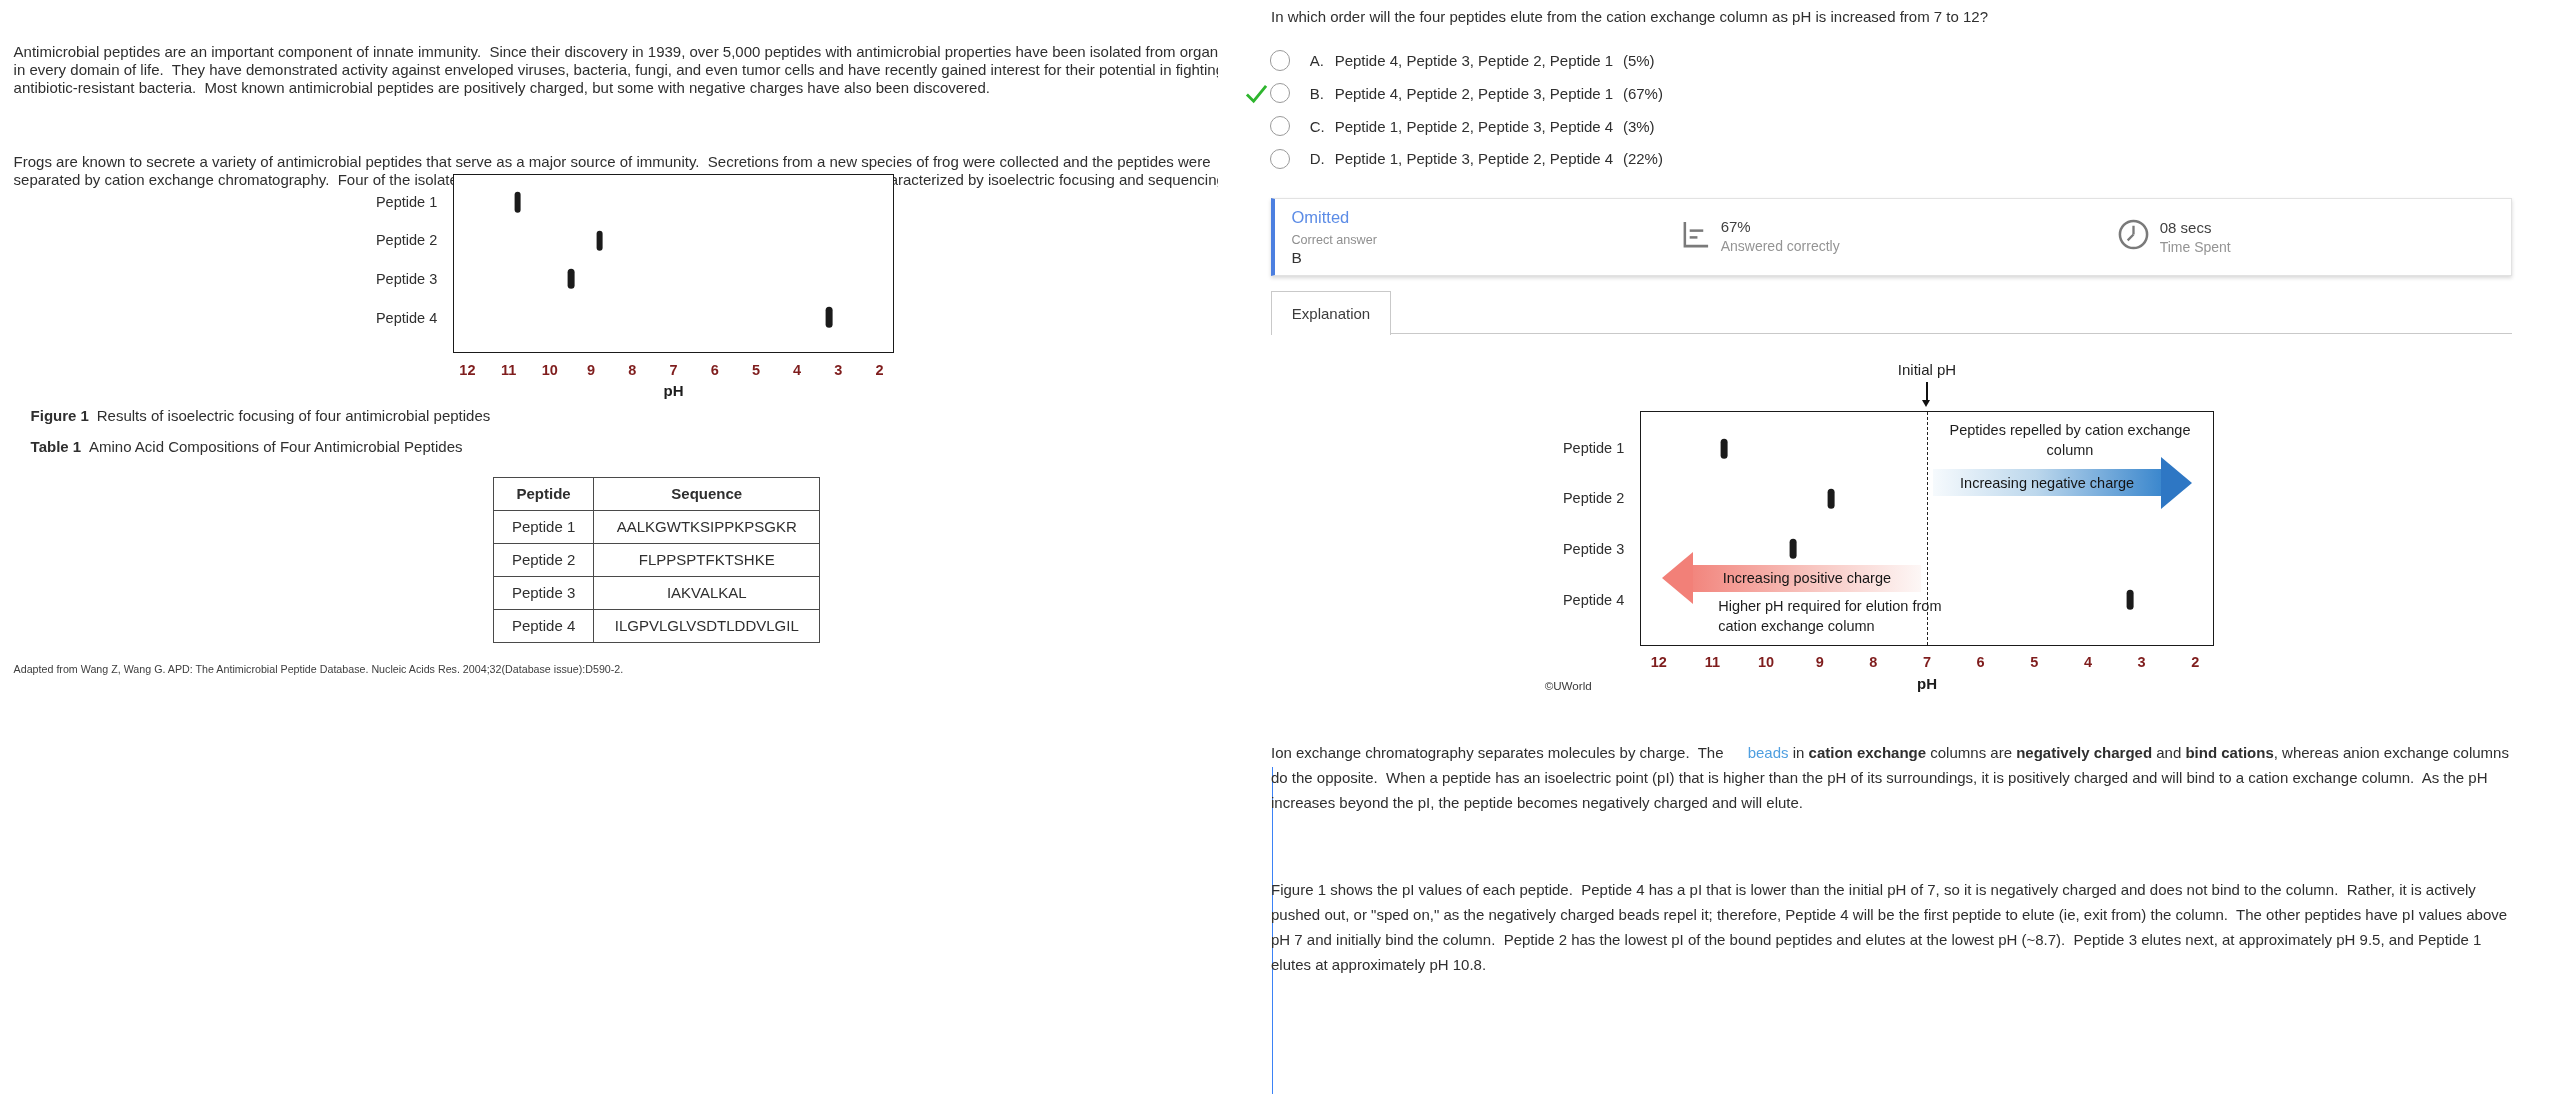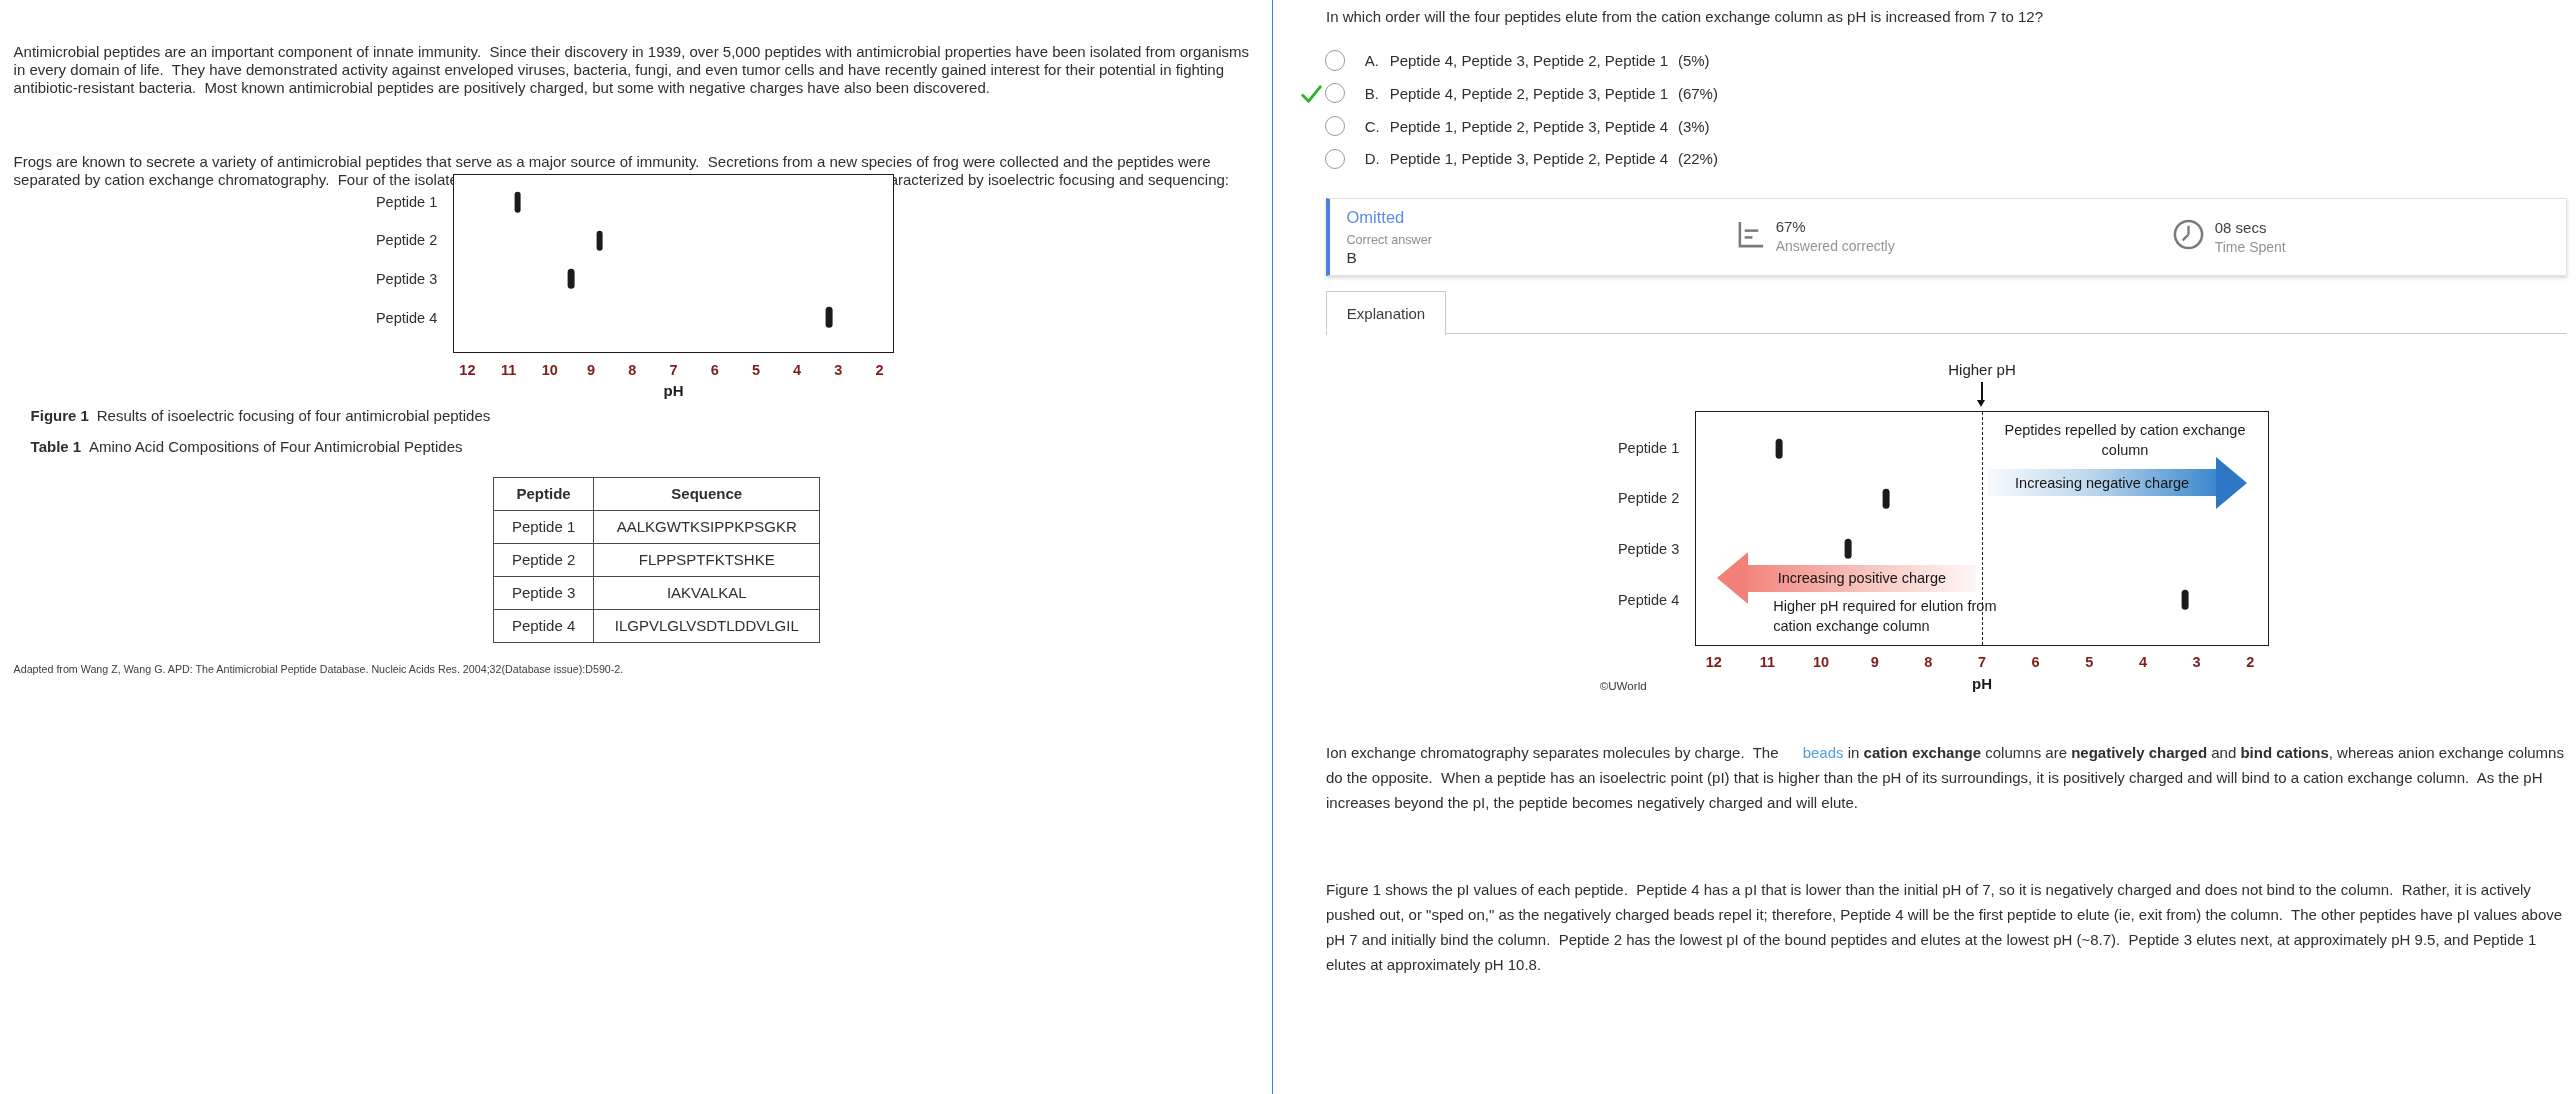--- a/index.html
+++ b/index.html
@@ -32,21 +32,21 @@
   .cap-label{font-weight:700;margin-right:7.8px;margin-left:17px;}
 
   .seq-table{position:absolute;left:493px;top:477px;border-collapse:collapse;font-size:15px;color:#2f2f2f;}
   .seq-table th,.seq-table td{border:1px solid #4a4a4a;text-align:center;padding:6.8px 11.6px;height:18.4px;}
   .seq-table th{font-weight:700;}
   .seq-table td.pep{width:76px;} .seq-table td.seq{width:202px;} 
 
   .citation{position:absolute;left:13.6px;top:663px;font-size:10.7px;color:#3d3d3d;}
 
   
-  .right-panel{position:absolute;left:1273px;top:0;width:1303px;height:767px;background:#fff;}
+  .right-panel{position:absolute;left:1218px;top:0;width:1303px;height:767px;background:#fff;}
   .question{position:absolute;left:53px;top:7.8px;width:1241px;font-size:15px;color:#2f2f2f;}
 
   .choices{position:absolute;left:0;top:48px;width:1280px;display:flex;flex-direction:column;gap:7.8px;}
   .choice{display:flex;align-items:center;height:25px;}
   .checkslot{width:23px;height:23px;margin-left:27px;flex:0 0 23px;}
   .radio{width:20.4px;height:20.4px;margin-left:1.9px;border:1.9px solid #9a9a9a;border-radius:50%;box-sizing:border-box;background:#fff;flex:0 0 20.4px;}
   .cletter{margin-left:19.4px;width:25px;font-size:15px;color:#2f2f2f;}
   .ctext{font-size:15px;color:#2f2f2f;}
   .cpct{margin-left:9.7px;font-size:15px;color:#2f2f2f;}
 
@@ -236,21 +236,21 @@
           <div class="stat-val">08 secs</div>
           <div class="stat-label">Time Spent</div>
         </span>
       </div>
     </div>
 
     <div class="tab">Explanation</div>
     <div class="tabline"></div>
 
     <div class="fig2">
-      <div class="initial-ph">Higher pH</div>
+      <div class="initial-ph">Initial pH</div>
       <div class="init-arrow"></div>
       <div class="ylabels">
           <div class="ylabel" style="top: 15.7%;">Peptide 1</div>
           <div class="ylabel" style="top: 37.2%;">Peptide 2</div>
           <div class="ylabel" style="top: 58.7%;">Peptide 3</div>
           <div class="ylabel" style="top: 80.6%;">Peptide 4</div>
         </div>
       <div class="plotbox">
         <div class="dashline" style="left: 50%;"></div>
         <div class="ann-repelled">Peptides repelled by cation exchange column</div>

